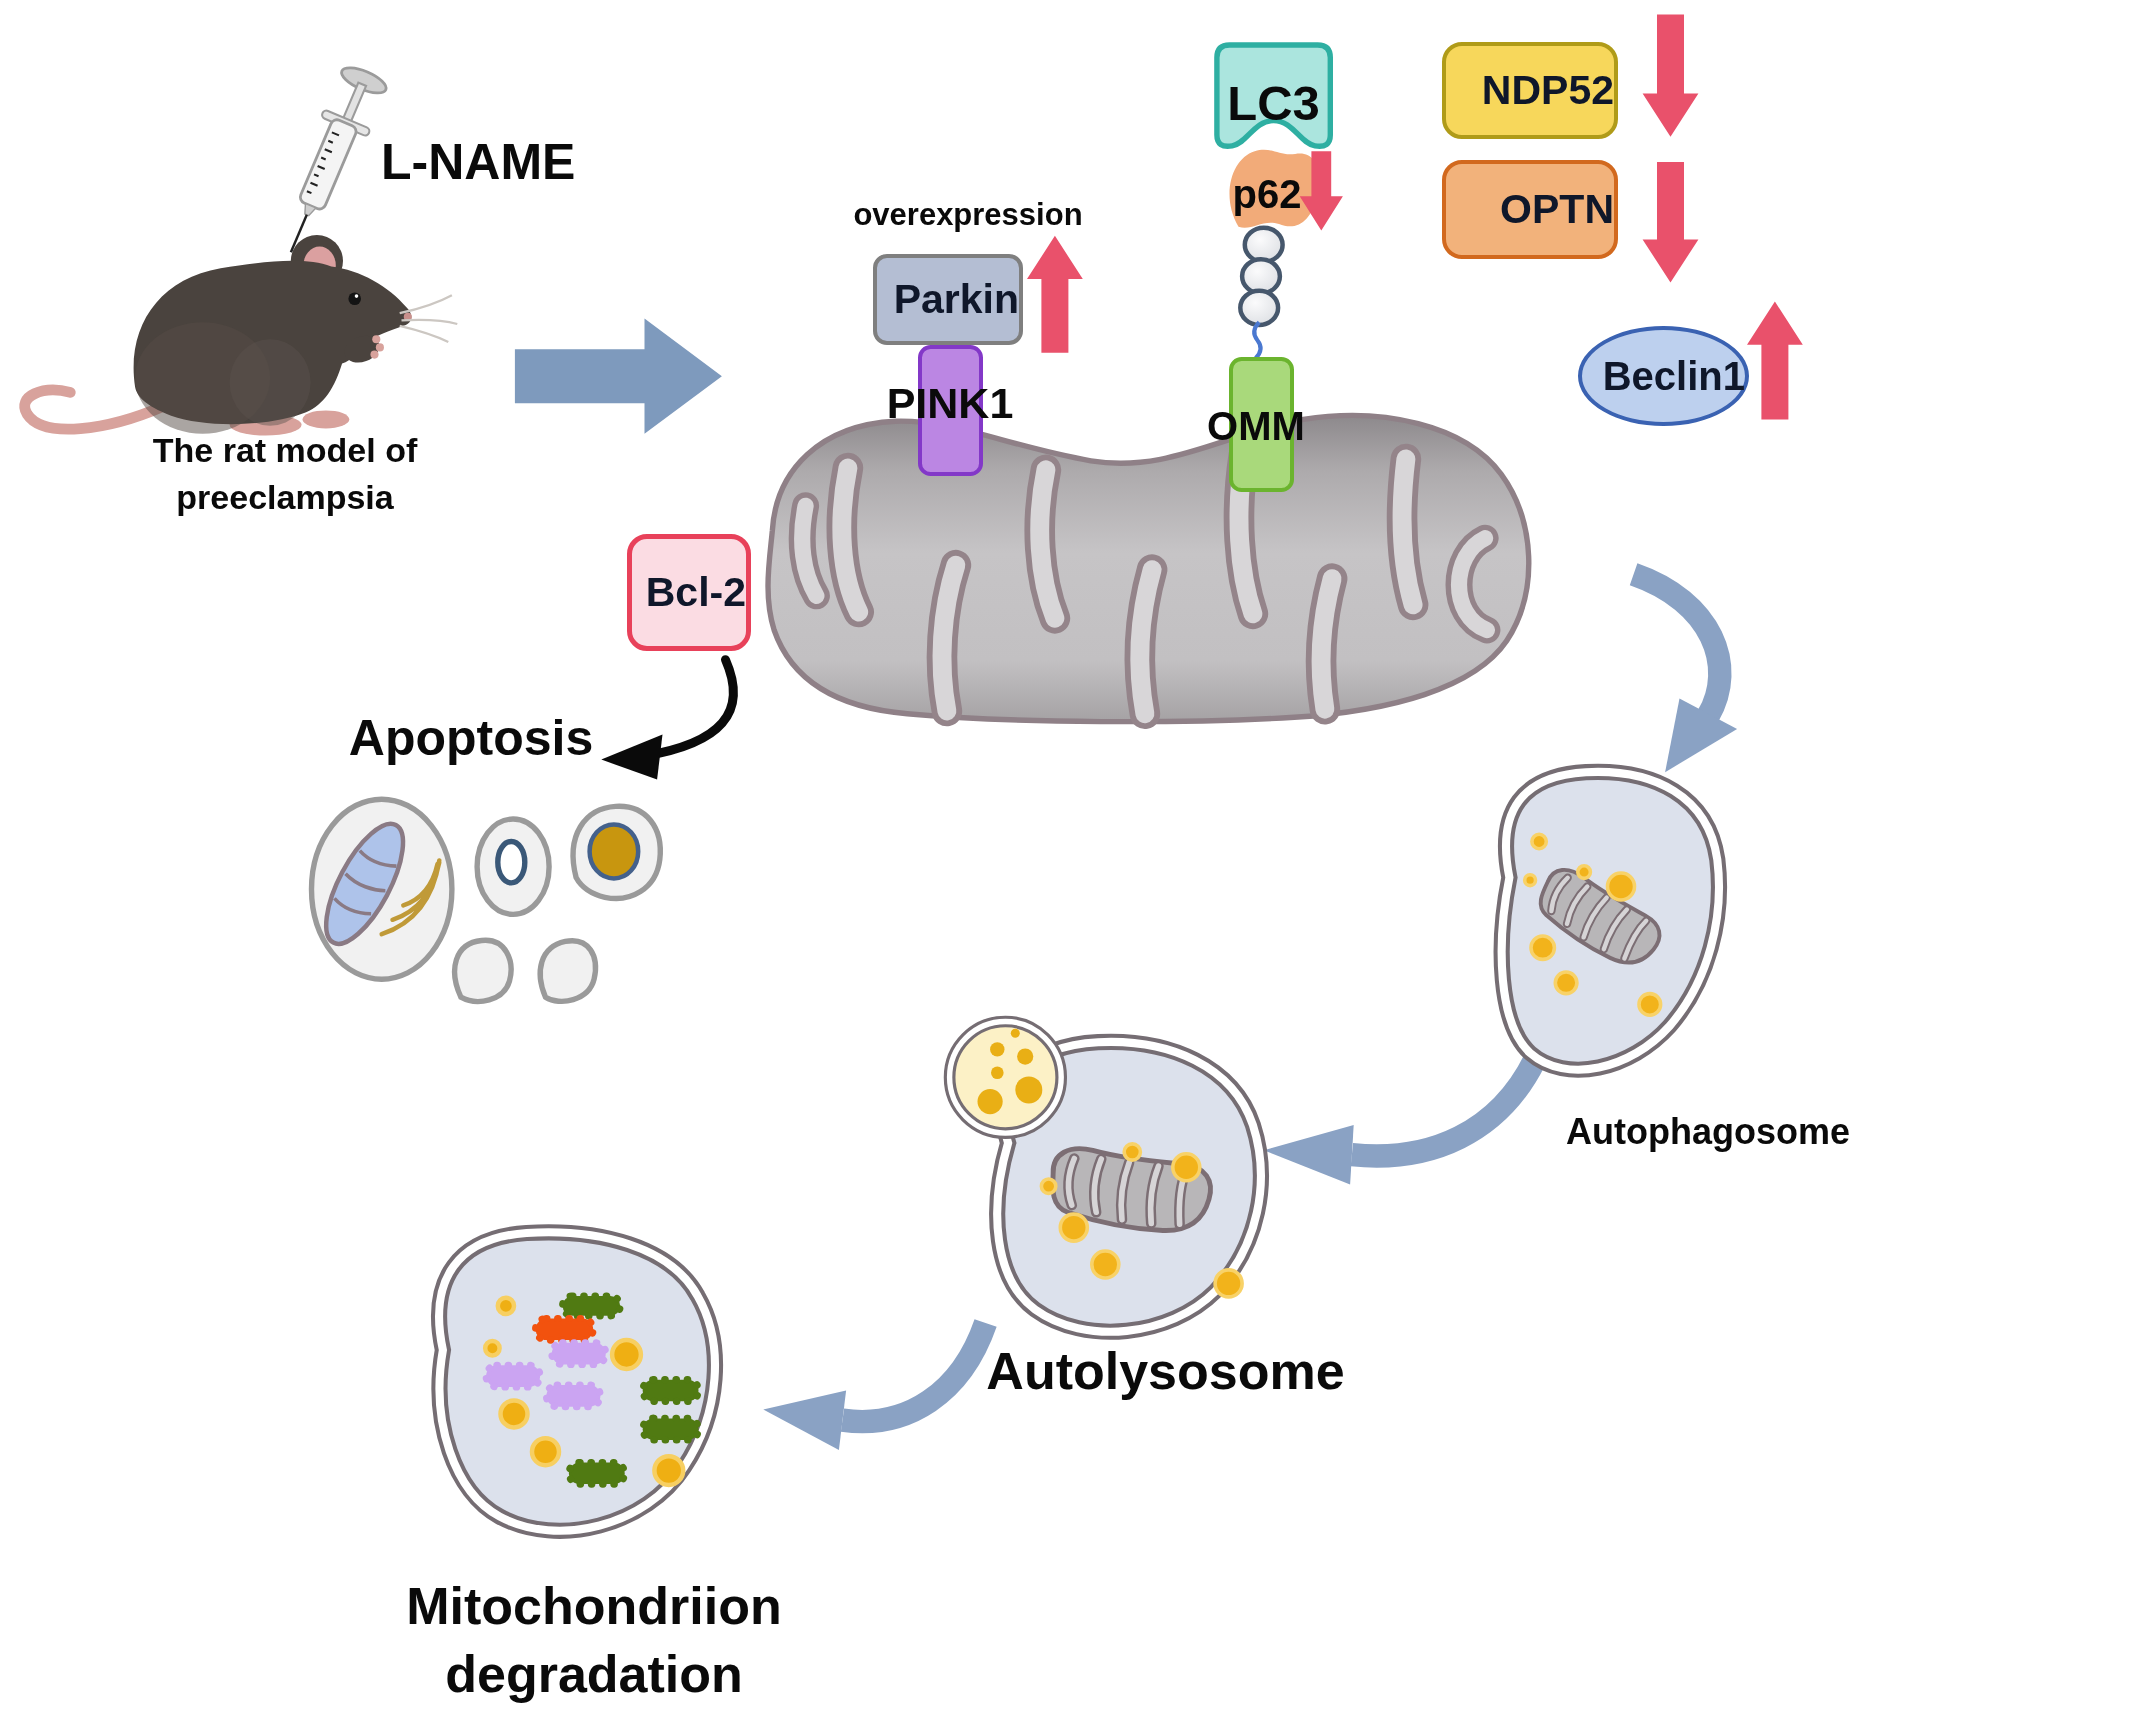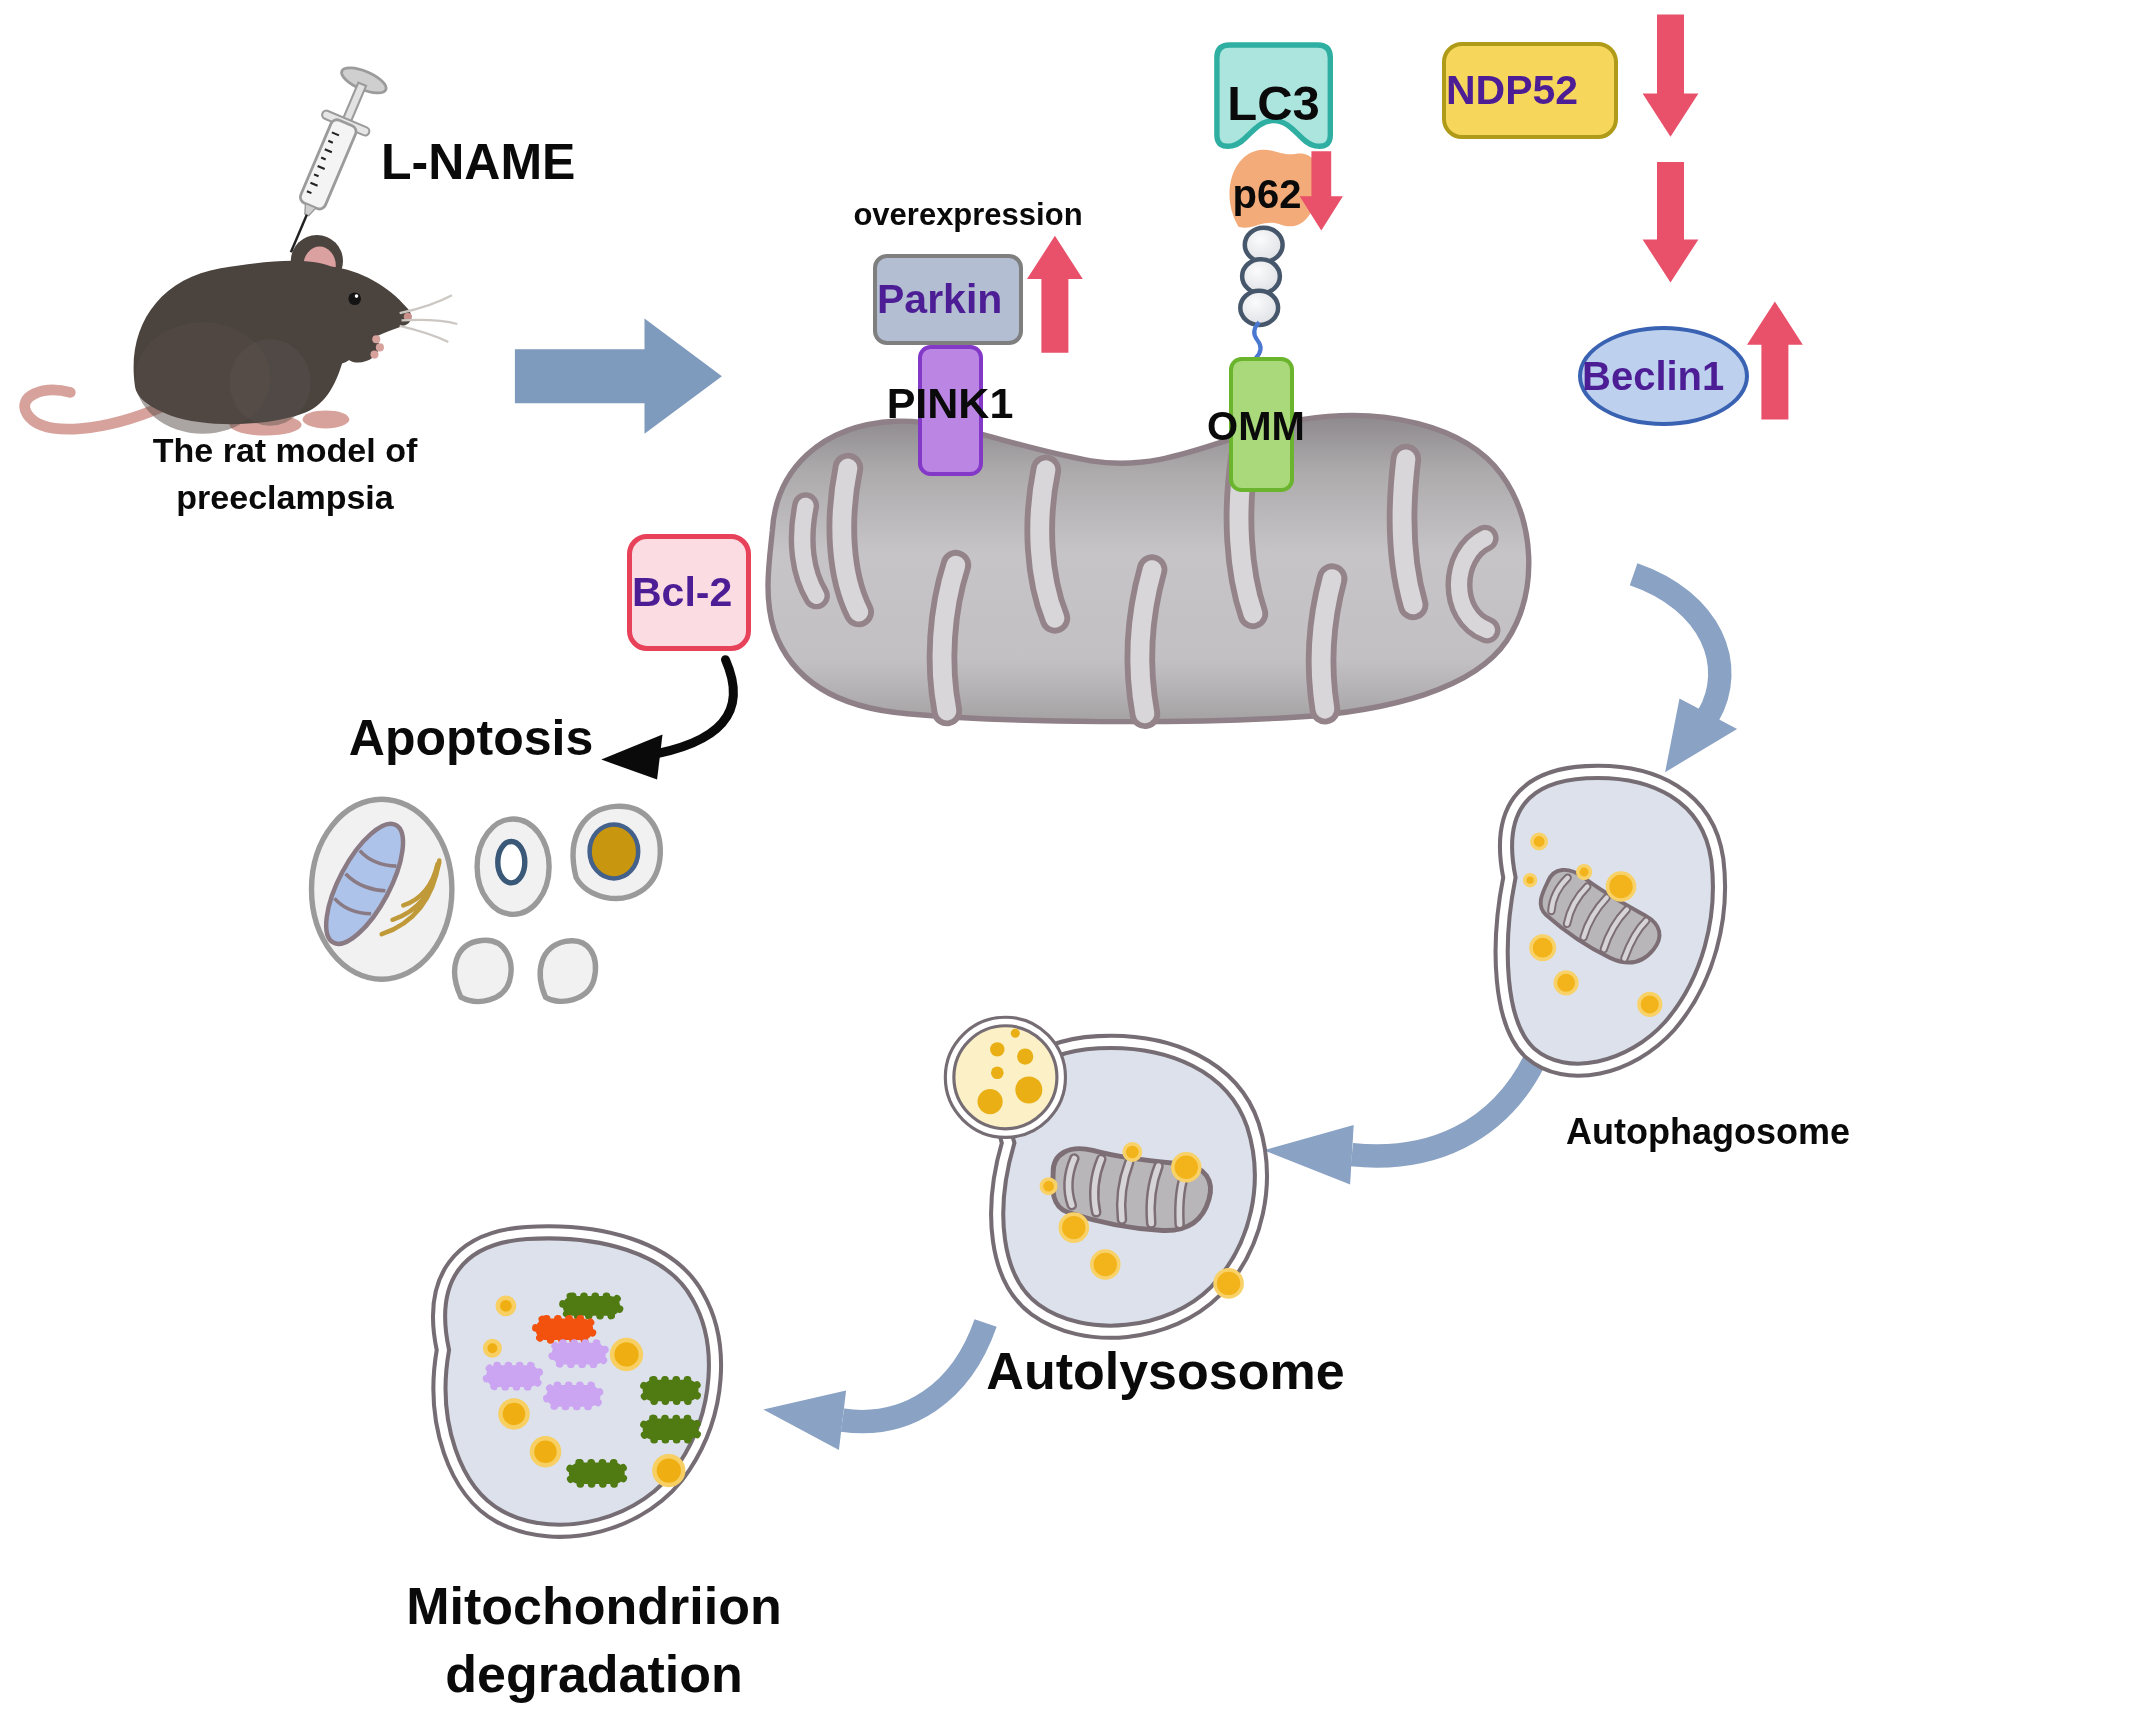--- a/index.html
+++ b/index.html
@@ -1,22 +1,22 @@
 <!DOCTYPE html>
 <html style="font-size:14.4px"><head>
 <meta charset="utf-8">
 <style>
   html,body{margin:0;padding:0;background:#ffffff;}
   .canvas{position:relative;width:2135px;height:1728px;background:#ffffff;overflow:hidden;
           font-family:"Liberation Sans", sans-serif;}
   .art{position:absolute;left:0;top:0;width:2135px;height:1728px;}
   .lbl{position:absolute;font-weight:bold;color:#0a0a0a;white-space:nowrap;line-height:1.08;}
   .ctr{text-align:center;}
-  .box{position:absolute;display:flex;align-items:center;justify-content:flex-start;
-       font-weight:bold;color:#4c1d95;box-sizing:border-box;}
+  .box{position:absolute;display:flex;align-items:center;justify-content:flex-end;
+       font-weight:bold;color:#0f172a;box-sizing:border-box;}
   
   #lname{left:381px;top:107px;font-size:50px;margin-top:28px;}
   #overexpression{left:806px;top:198px;width:324px;font-size:31px;}
   #rat-caption{left:105px;top:427px;width:360px;font-size:34px;line-height:47px;}
   #apoptosis{left:282px;top:711px;width:378px;font-size:50px;}
   #autophagosome-label{left:1566px;top:1113px;width:569px;font-size:36px;text-align:left;}
   #autolysosome-label{left:954px;top:1343px;width:423px;font-size:52px;}
   #degradation-label{left:360px;top:1572px;width:468px;font-size:52px;line-height:68px;}
   
   #parkin-box{left:873px;top:254px;width:150px;height:91px;background:#B4BED3;
@@ -245,20 +245,23 @@
 <div class="box" id="bcl2-box">
   <span>Bcl-2</span>
 </div>
 <div class="box" id="omm-box"></div>
 <div class="lbl ctr" id="omm-label">OMM</div>
 <div class="lbl ctr" id="lc3-label">LC3</div>
 <div class="lbl ctr" id="p62-label">p62</div>
 <div class="box" id="ndp52-box">
   <span>NDP52</span>
 </div>
+<div class="box" id="optn-box">
+  <span>OPTN</span>
+</div>
 <div class="box" id="beclin1-box">
   <span>Beclin1</span>
 </div>
 
 <div class="lbl" id="lname">L-NAME</div>
 <div class="lbl ctr" id="overexpression">overexpression</div>
 <div class="lbl ctr" id="rat-caption">
   <div>The rat model of</div>
   <div>preeclampsia</div>
 </div>

